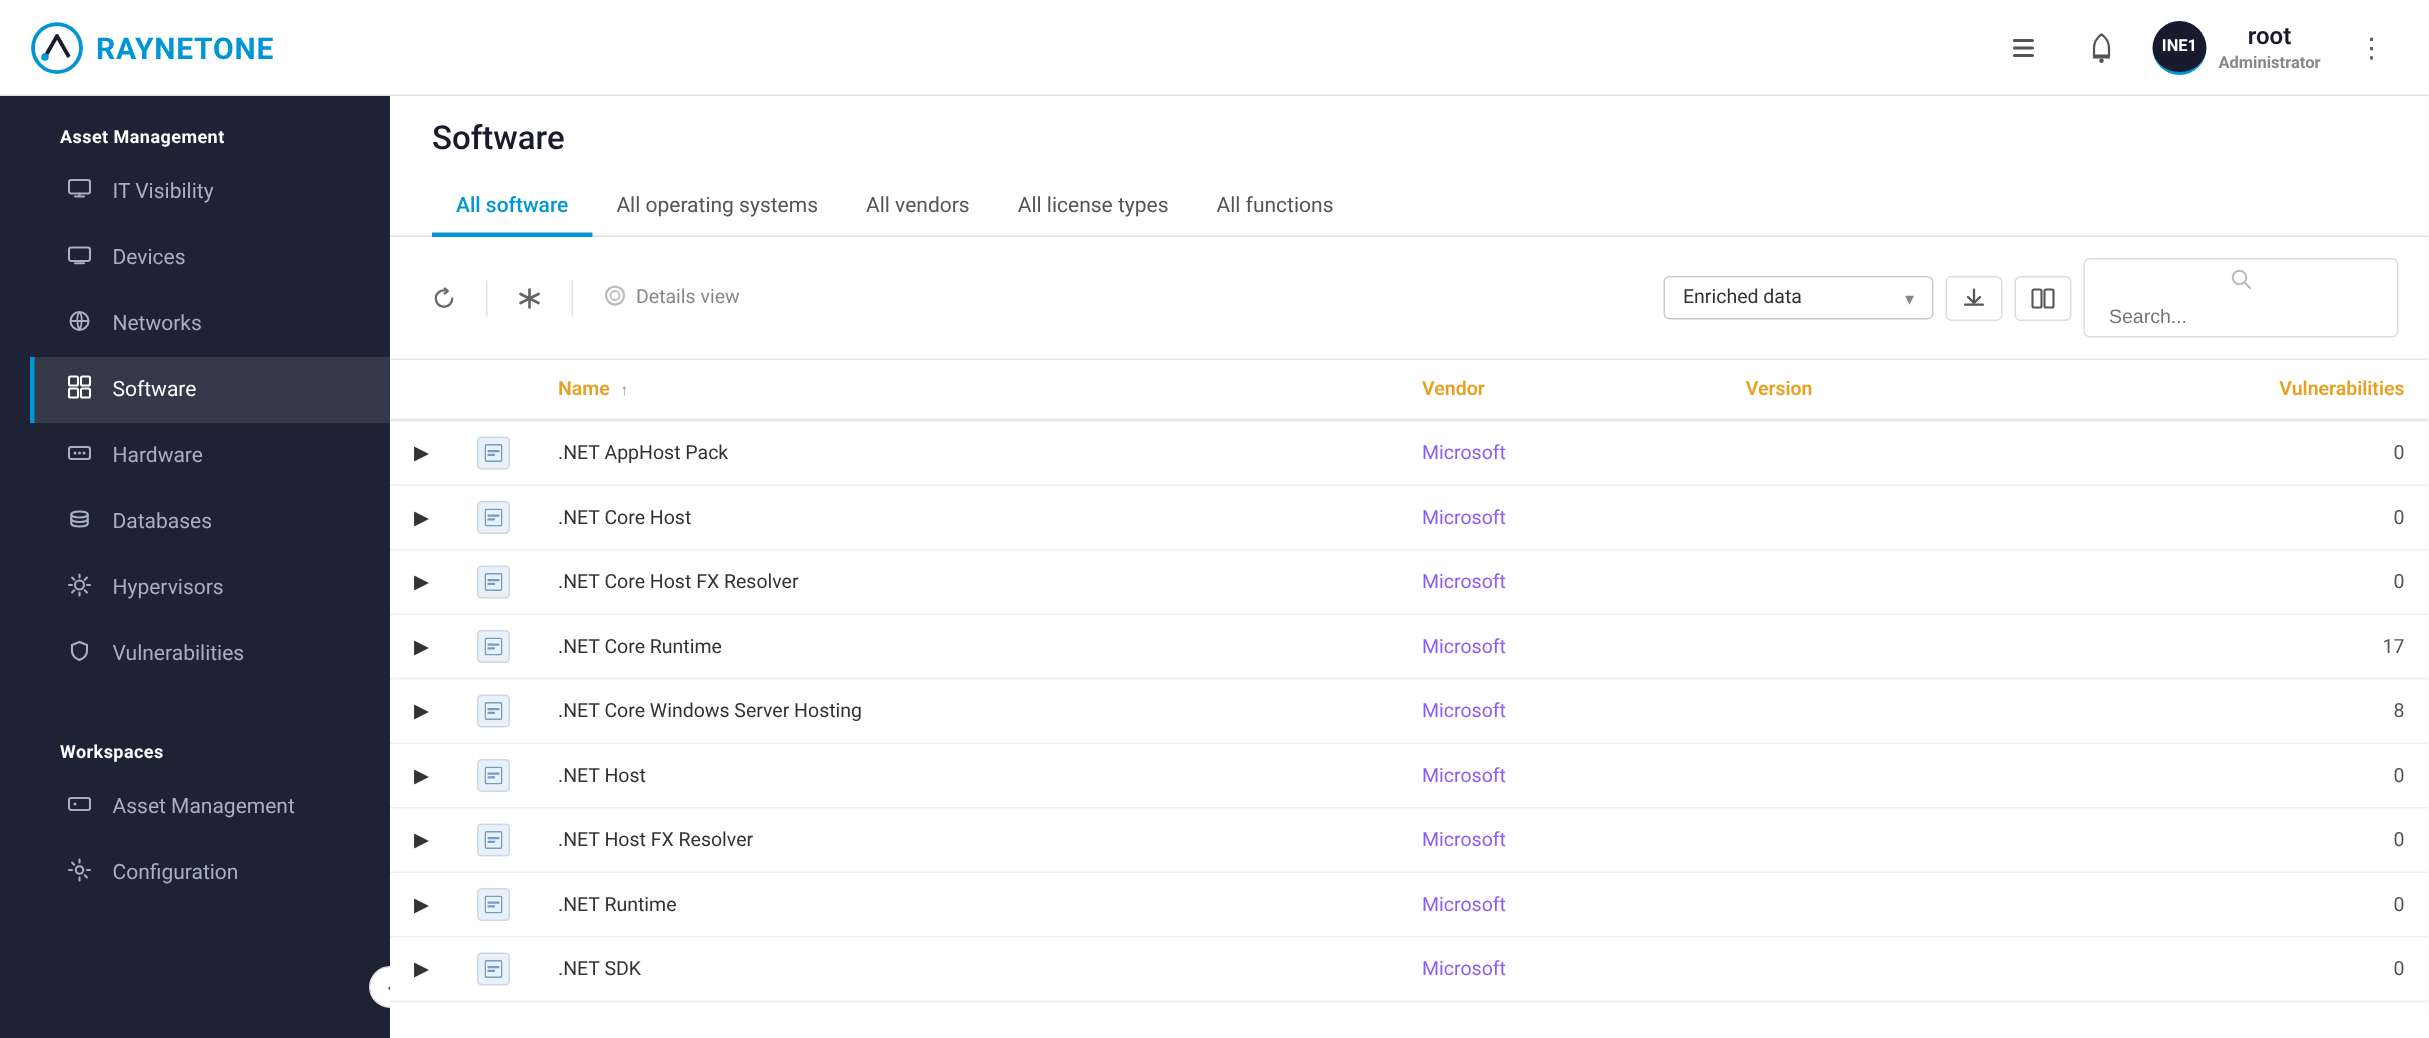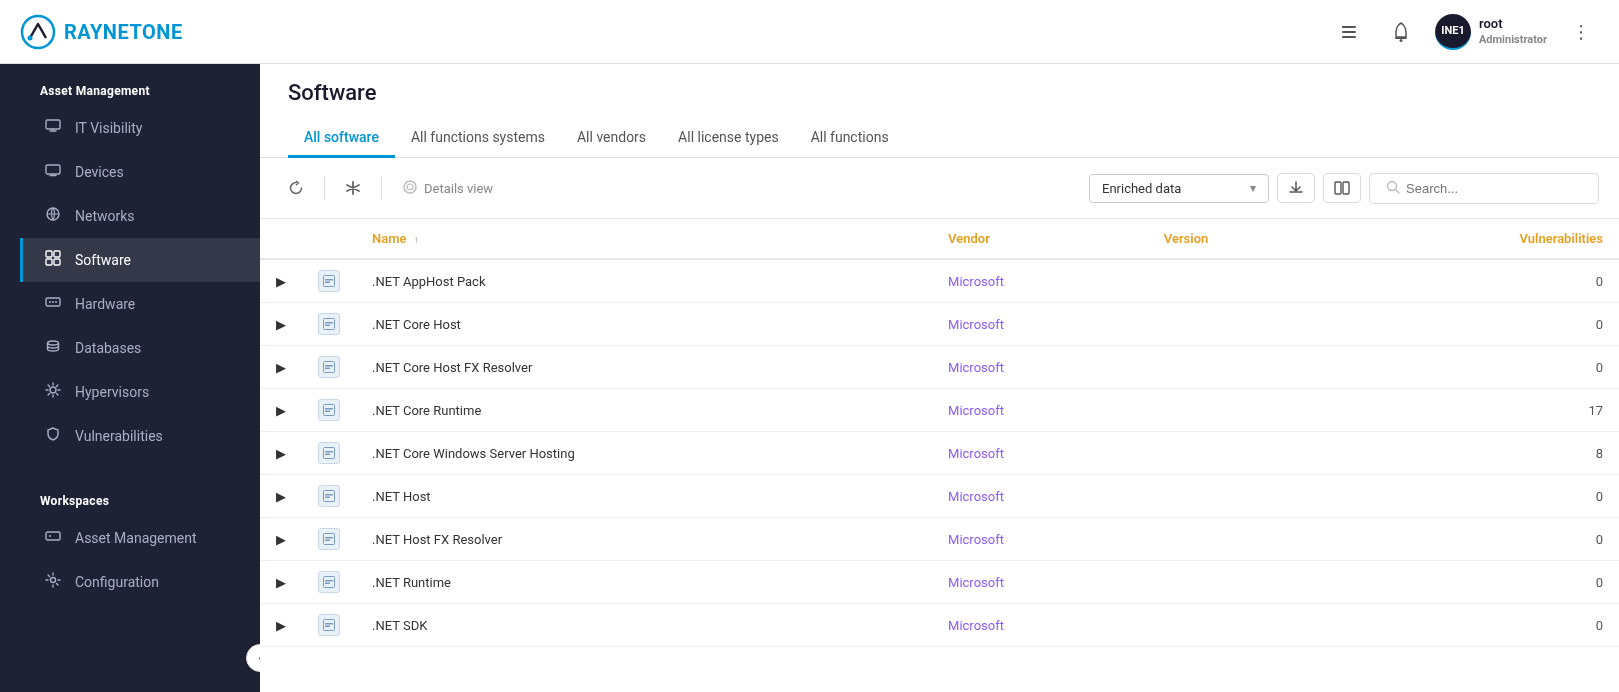--- a/index.html
+++ b/index.html
@@ -64,21 +64,21 @@
       border-radius: 50%;
       display: flex;
       align-items: center;
       justify-content: center;
       color: #fff;
       font-size: 11px;
       font-weight: bold;
       border-bottom: 2px solid #0096d6;
     }
     .user-details { line-height: 1.3; }
-    .user-name { font-weight: 600; font-size: 13px; color: #1a1a2e; }
+    .user-name { font-weight: 600; font-size: 16px; color: #1a1a2e; text-align: center; }
     .user-role { font-size: 11px; color: #888; font-weight: bold; }
 
     
     .main-layout {
       display: flex;
       flex: 1;
       overflow: hidden;
     }
 
     
@@ -235,20 +235,21 @@
     }
     .search-box {
       display: flex;
       align-items: center;
       gap: 6px;
       border: 1px solid #ddd;
       border-radius: 4px;
       padding: 6px 16px;
       min-width: 200px;
       background: #fff;
+      flex-direction: column;
     }
     .search-box input {
       border: none;
       outline: none;
       font-size: 13px;
       color: #333;
       width: 100%;
       background: transparent;
     }
     .search-icon-el { color: #bbb; font-size: 14px; }
@@ -461,21 +462,21 @@
       <span>‹</span>
     </div>
   </div>
 
   <div class="content-area">
 
     <div class="content-header">
       <h1 class="page-title">Software</h1>
       <div class="tabs">
         <div class="tab active">All software</div>
-        <div class="tab">All functions systems</div>
+        <div class="tab">All operating systems</div>
         <div class="tab">All vendors</div>
         <div class="tab">All license types</div>
         <div class="tab">All functions</div>
       </div>
     </div>
 
     <div class="table-container">
 
       <div class="toolbar">
         <button class="toolbar-btn">

